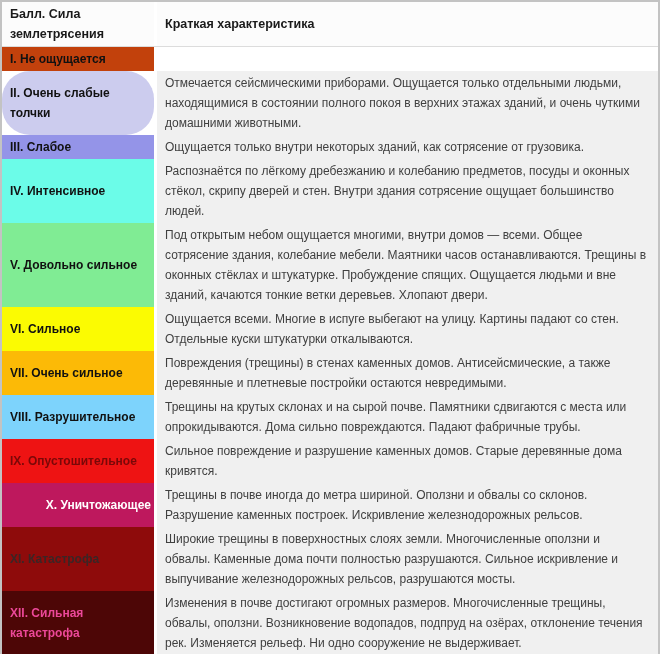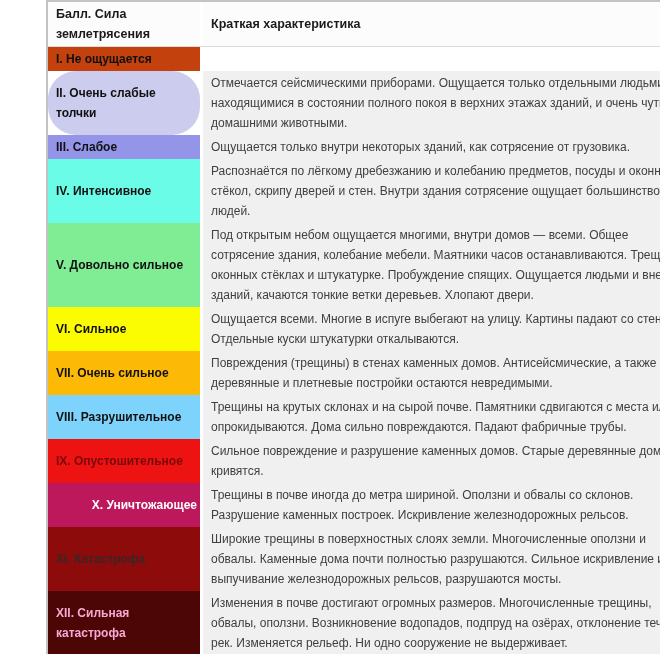--- a/index.html
+++ b/index.html
@@ -1,17 +1,17 @@
 <!DOCTYPE html>
 <html lang="ru"><head>
 <meta charset="utf-8">
 <style>
   html,body{margin:0;padding:0;background:#ffffff;}
   body{font-family:"Liberation Sans","DejaVu Sans",sans-serif;}
-  .page{width:552px;box-sizing:border-box;padding-left:46px;}
+  .page{width:552px;box-sizing:border-box;}
   .table-wrap{
     box-sizing:border-box;
     border:2px solid #c3c3c3;
     border-bottom:none;
     width:660px;
     background:#ffffff;
   }
   .row{display:flex;align-items:stretch;}
   .cell{box-sizing:border-box;display:flex;flex-direction:column;justify-content:center;}
   .cell.left{
@@ -102,19 +102,19 @@
     <div class="cell left" style="background-color: #be185d; color: rgb(255, 255, 255); text-align: right;">X. Уничтожающее</div>
     <div class="cell right">Трещины в почве иногда до метра шириной. Оползни и обвалы со склонов. Разрушение каменных построек. Искривление железнодорожных рельсов.</div>
   </div>
 
   <div class="row body-row">
     <div class="cell left" style="background-color: rgb(142, 11, 11); color: rgb(58, 38, 38);">XI. Катастрофа</div>
     <div class="cell right">Широкие трещины в поверхностных слоях земли. Многочисленные оползни и обвалы. Каменные дома почти полностью разрушаются. Сильное искривление и выпучивание железнодорожных рельсов, разрушаются мосты.</div>
   </div>
 
   <div class="row body-row">
-    <div class="cell left" style="background-color: rgb(77, 6, 6); color: #f9a8d4;">XII. Сильная катастрофа</div>
+    <div class="cell left" style="background-color: rgb(77, 6, 6); color: #ec4899;">XII. Сильная катастрофа</div>
     <div class="cell right">Изменения в почве достигают огромных размеров. Многочисленные трещины, обвалы, оползни. Возникновение водопадов, подпруд на озёрах, отклонение течения рек. Изменяется рельеф. Ни одно сооружение не выдерживает.</div>
   </div>
 </div>
   </div>
 
 </div>
 
 </body></html>

